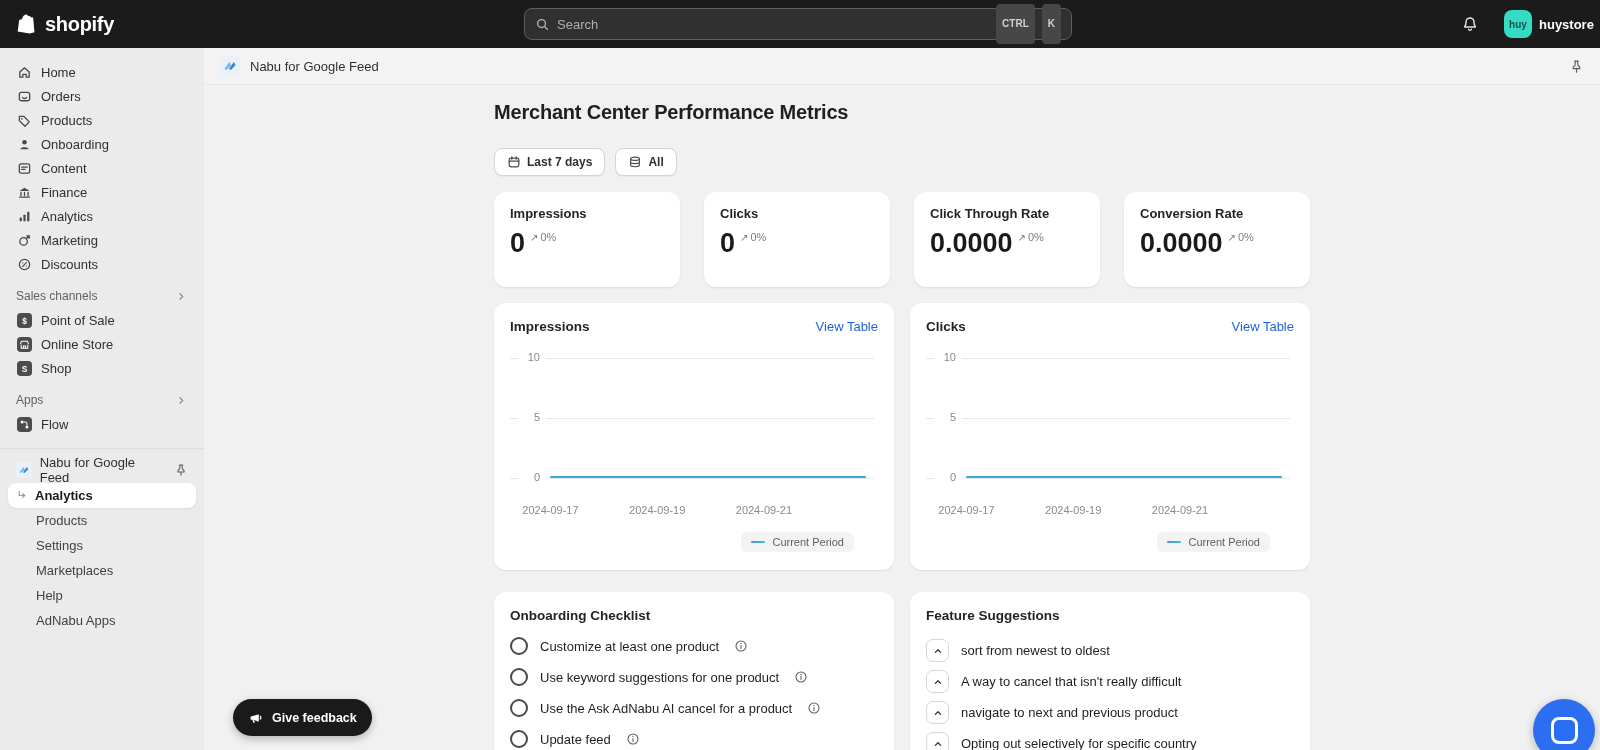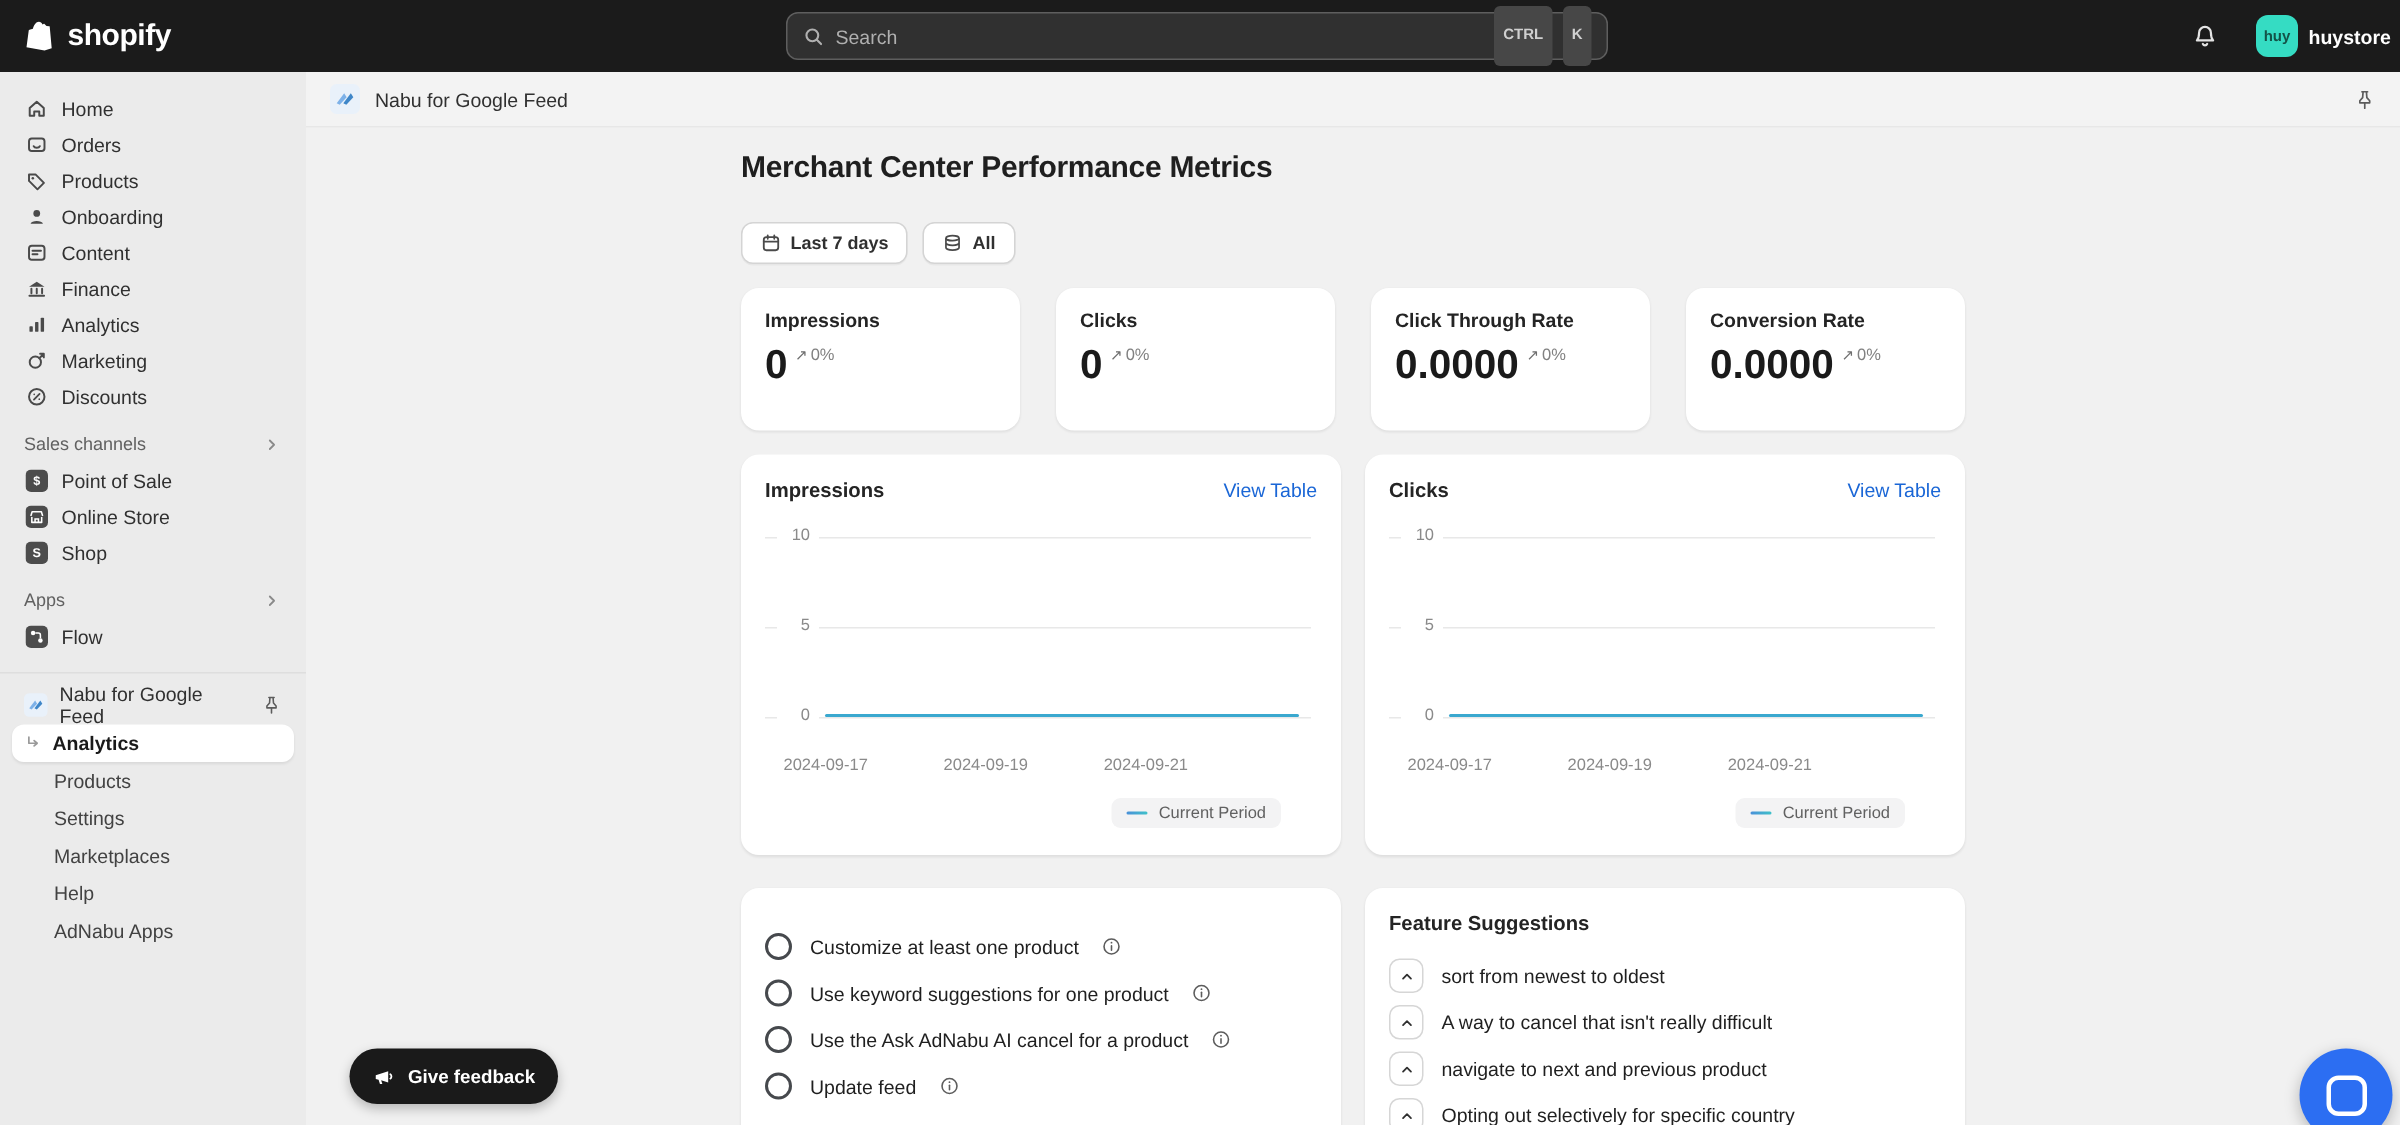--- a/index.html
+++ b/index.html
@@ -450,20 +450,21 @@
           <div class="legend-pill">
             <span class="legend-dash"></span>
             <span class="legend-label">Current Period</span>
           </div>
         </div>
       </div>
     </div>
 
     <div class="bottom-row">
       <div class="card bottom-card">
+        <div class="card-title">Onboarding Checklist</div>
         <div class="check-list">
           <div class="check-item">
             <span class="radio"></span>
             <span class="check-label">Customize at least one product</span>
             <span class="info">
                 <svg width="14" height="14" viewBox="0 0 16 16">
                   <circle cx="8" cy="8" r="5.7" fill="none" stroke="#5c5c5c" stroke-width="1.2"></circle>
                   <path d="M8 7.4v3.4" stroke="#5c5c5c" stroke-width="1.2" stroke-linecap="round"></path>
                   <circle cx="8" cy="5.1" r="0.7" fill="#5c5c5c"></circle>
                 </svg>

